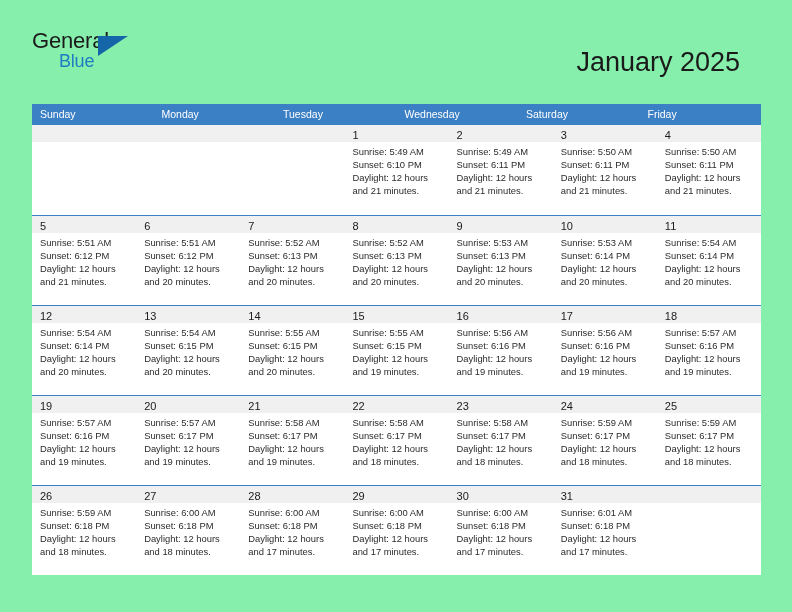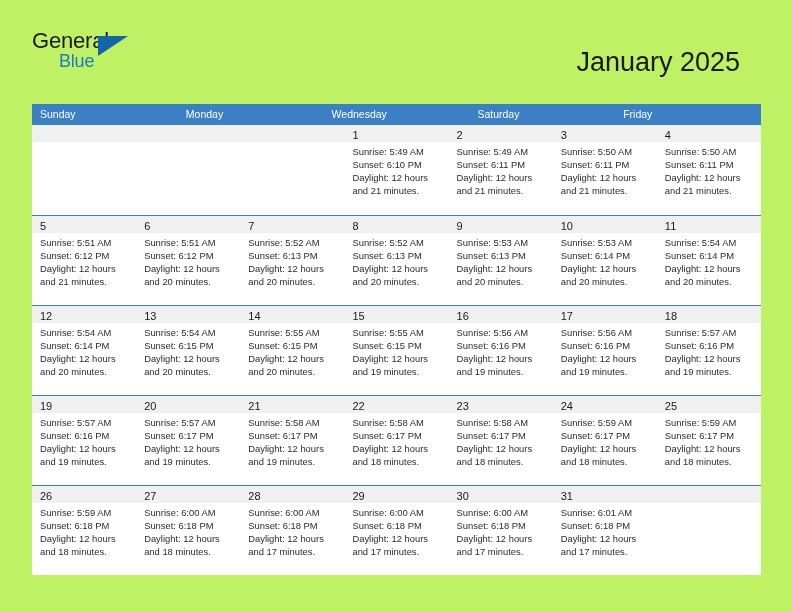--- a/index.html
+++ b/index.html
@@ -9,21 +9,21 @@
     width: 792px;
     height: 612px;
     background: #ffffff;
     font-family: "Liberation Sans", sans-serif;
     -webkit-font-smoothing: antialiased;
   }
   .page {
     position: relative;
     width: 792px;
     height: 612px;
-    background: #bef264;
+    background: #86efac;
   }
 
   
   .header {
     display: flex;
     align-items: flex-start;
     justify-content: space-between;
     padding: 28px 36px 0 32px;
     height: 74px;
   }
@@ -150,20 +150,21 @@
     <div class="title-block">
       <h1 class="cal-title">January 2025</h1>
     </div>
 
   </div>
 
   <div class="calendar">
     <div class="dow-row" id="dow-row">
         <div class="dow">Sunday</div>
         <div class="dow">Monday</div>
+        <div class="dow">Tuesday</div>
         <div class="dow">Wednesday</div>
         <div class="dow">Saturday</div>
         <div class="dow">Friday</div>
       </div>
     <div id="weeks-container">
         <div class="week first">
           <div class="cell empty">
             <div class="datebar"><span class="daynum"></span></div>
             <div class="lines"></div>
           </div>

